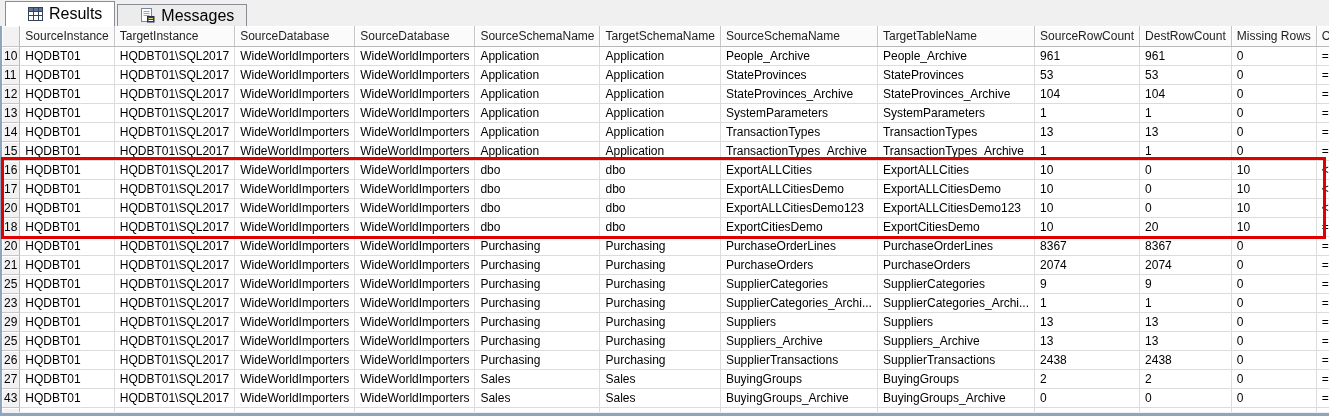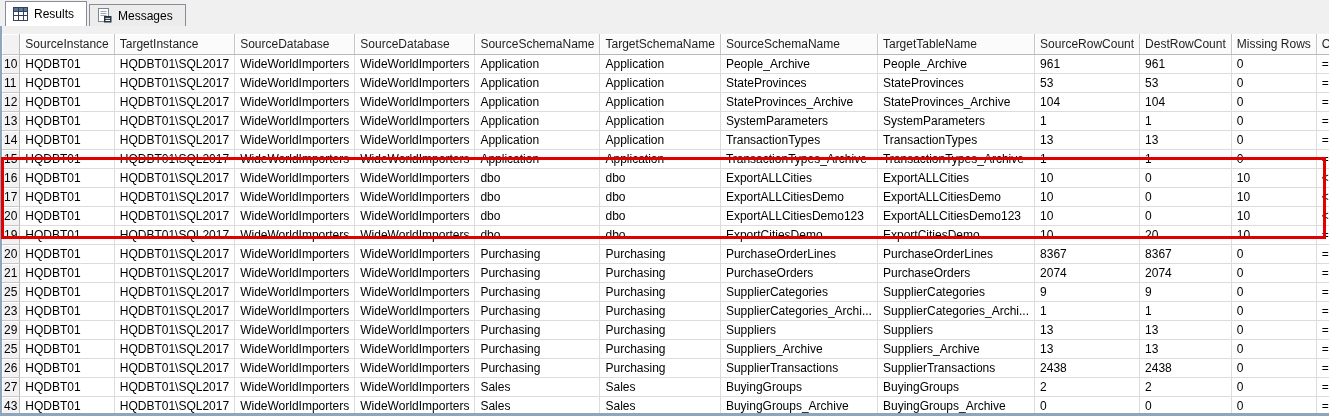--- a/index.html
+++ b/index.html
@@ -13,40 +13,39 @@
   }
 
   
   .tabbar {
     position: absolute; top: 0; left: 0; right: 0; height: 26px;
     background: #f0f0f0;
     display: flex; align-items: flex-end; padding-left: 5px;
   }
   .tab {
     display: flex; align-items: center; gap: 6px;
-    height: 22px; padding: 0 12px 0 7px;
-    font-size: 12px;
+    height: 22px; padding: 0 12px 0 22px;
+    font-size: 16px;
     background: #ececec;
     border: 1px solid #898c95; border-bottom: none;
     margin-right: 2px;
     cursor: default;
   }
   .tab.active {
     background: #ffffff;
     height: 25px;
     z-index: 3;
   }
   .tabicon { display: inline-flex; align-items: center; }
 
   
   .panel {
     position: absolute; top: 26px; left: 2px; right: 0; bottom: 3px;
     background: #f0f0f0; overflow: hidden;
     z-index: 1;
-    margin-top: 8px;
   }
   .edge-left {
     position: absolute; top: 26px; left: 0; width: 2px; bottom: 3px;
     background: #8ea6bc; z-index: 2;
   }
   .edge-bottom {
     position: absolute; left: 0; right: 0; bottom: 0; height: 3px;
     background: #8ea6bc; z-index: 2;
   }
 
@@ -289,21 +288,21 @@
           <td class="cell">dbo</td>
           <td class="cell">dbo</td>
           <td class="cell">ExportALLCitiesDemo123</td>
           <td class="cell">ExportALLCitiesDemo123</td>
           <td class="cell">10</td>
           <td class="cell">0</td>
           <td class="cell">10</td>
           <td class="cell">&lt;=</td>
         </tr>
         <tr>
-          <td class="rowhdr">19</td>
+          <td class="rowhdr">18</td>
           <td class="cell">HQDBT01</td>
           <td class="cell">HQDBT01\SQL2017</td>
           <td class="cell">WideWorldImporters</td>
           <td class="cell">WideWorldImporters</td>
           <td class="cell">dbo</td>
           <td class="cell">dbo</td>
           <td class="cell">ExportCitiesDemo</td>
           <td class="cell">ExportCitiesDemo</td>
           <td class="cell">10</td>
           <td class="cell">20</td>

